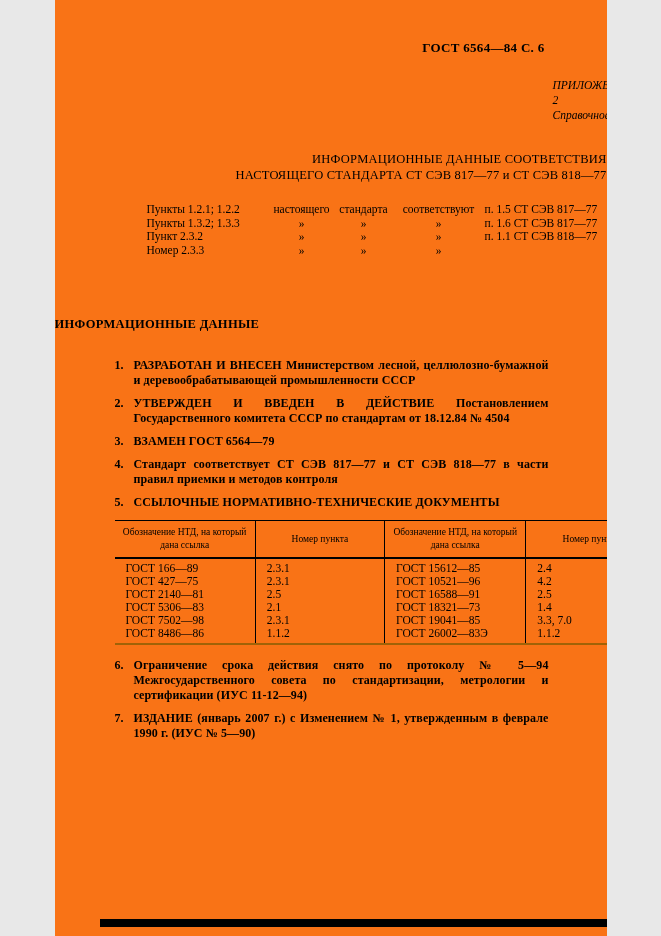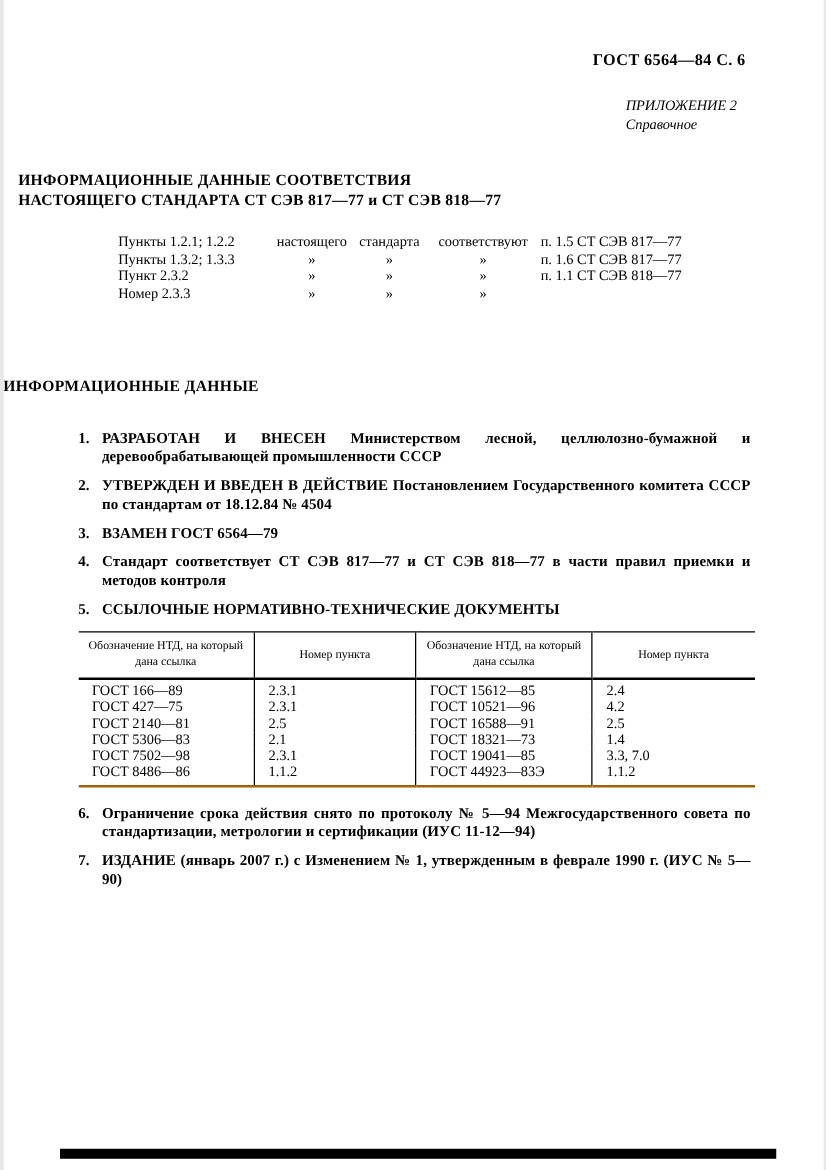--- a/index.html
+++ b/index.html
@@ -1,20 +1,20 @@
 <!DOCTYPE html>
 <html><head>
 <meta charset="utf-8">
 <style>
   html,body { margin:0; padding:0; background:#e8e8e8; }
   .page {
     position:relative;
-    width:656px; height:936px;
+    width:552px; height:936px;
     margin:0 auto;
-    background:#ffffff;
+    background:#f97316;
     color:#000;
     font-family:"Liberation Serif", "DejaVu Serif", serif;
     overflow:hidden;
   }
   .doc-ref {
     padding-top:40px;
     padding-right:62px;
     text-align:right;
     font-weight:bold;
     font-size:13px;
@@ -22,22 +22,22 @@
   }
   .annex {
     margin-top:22px;
     margin-left:498px;
     font-style:italic;
     font-size:11.5px;
     line-height:1.3;
   }
   .corr-title {
     margin-top:28px;
-    text-align:left;
-    font-weight:bold;
+    text-align:right;
+    font-weight:normal;
     font-size:12.5px;
     line-height:1.3;
     letter-spacing:.2px;
     margin-left:12px;
   }
   .corr-block {
     margin-top:20px;
     margin-left:92px;
     font-size:11.5px;
   }
@@ -205,21 +205,21 @@
       </tr>
       <tr>
         <td>ГОСТ 7502—98</td>
         <td>2.3.1</td>
         <td>ГОСТ 19041—85</td>
         <td>3.3, 7.0</td>
       </tr>
       <tr class="last">
         <td>ГОСТ 8486—86</td>
         <td>1.1.2</td>
-        <td>ГОСТ 44923—83Э</td>
+        <td>ГОСТ 26002—83Э</td>
         <td>1.1.2</td>
       </tr>
     </tbody>
   </table>
 
   <div class="items after-table">
     <div class="item">
       <span class="num">6.</span>
       <span class="text">Ограничение срока действия снято по протоколу № 5—94 Межгосударственного совета по стандартизации, метрологии и сертификации (ИУС 11-12—94)</span>
     </div>

